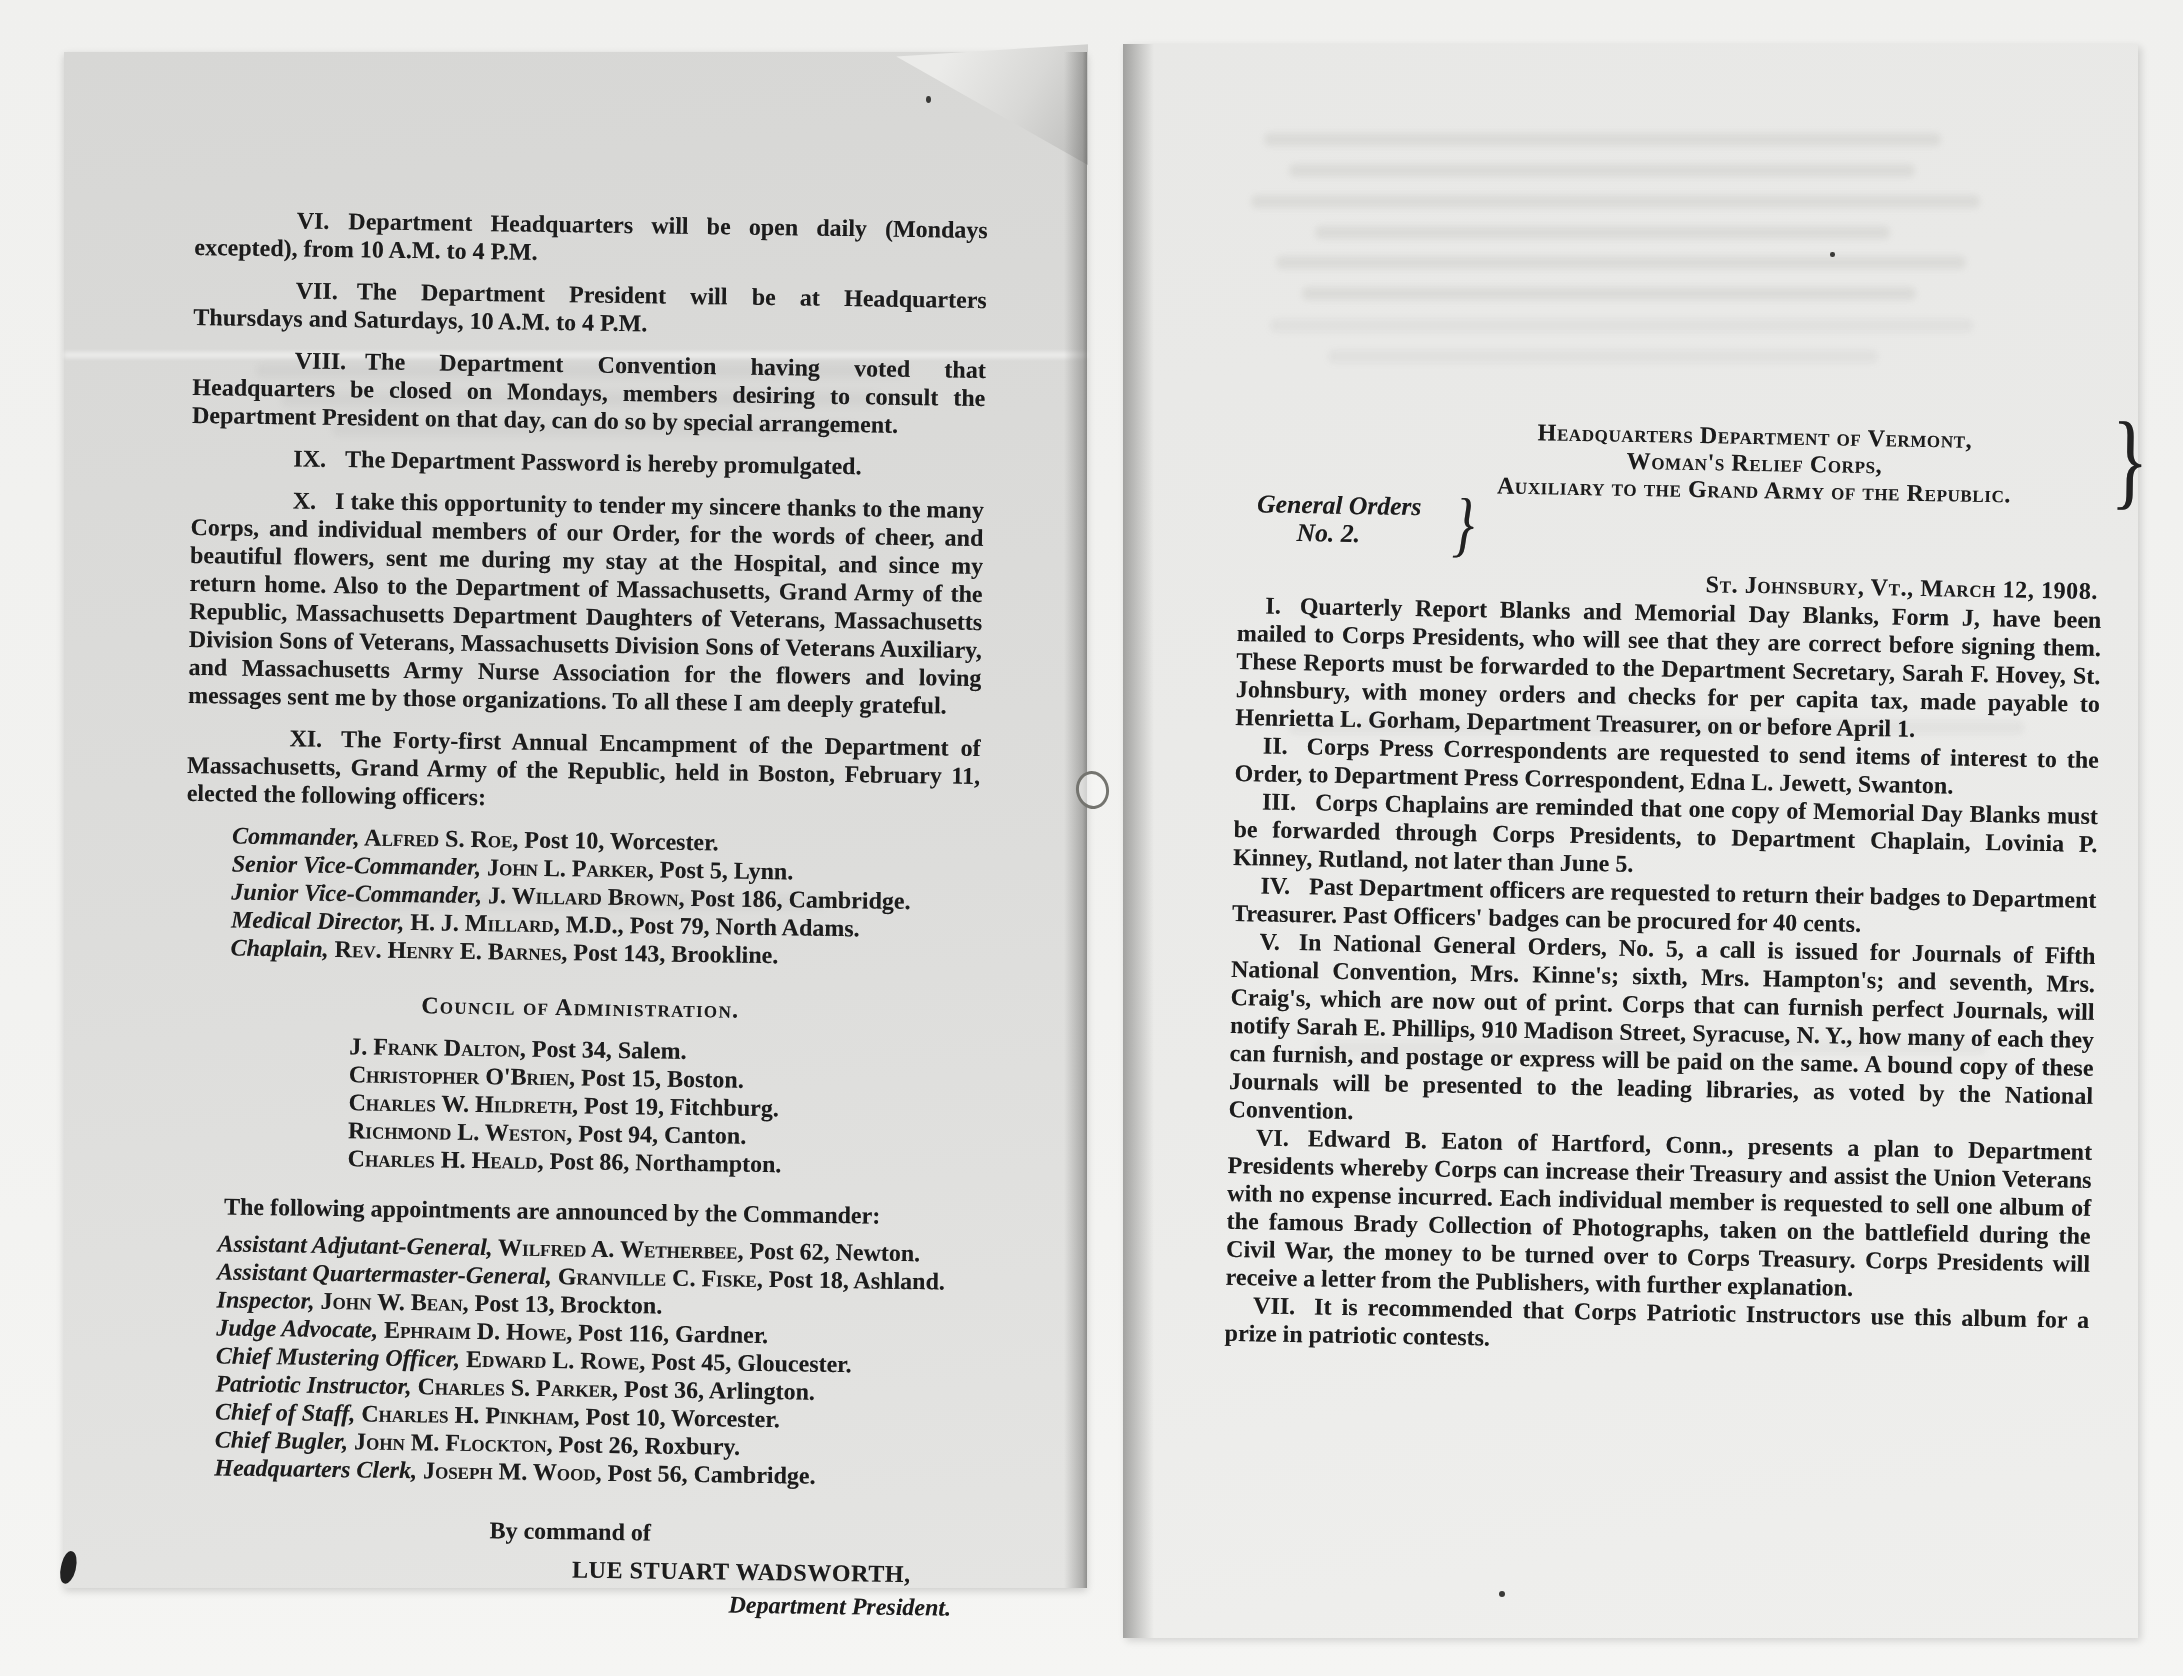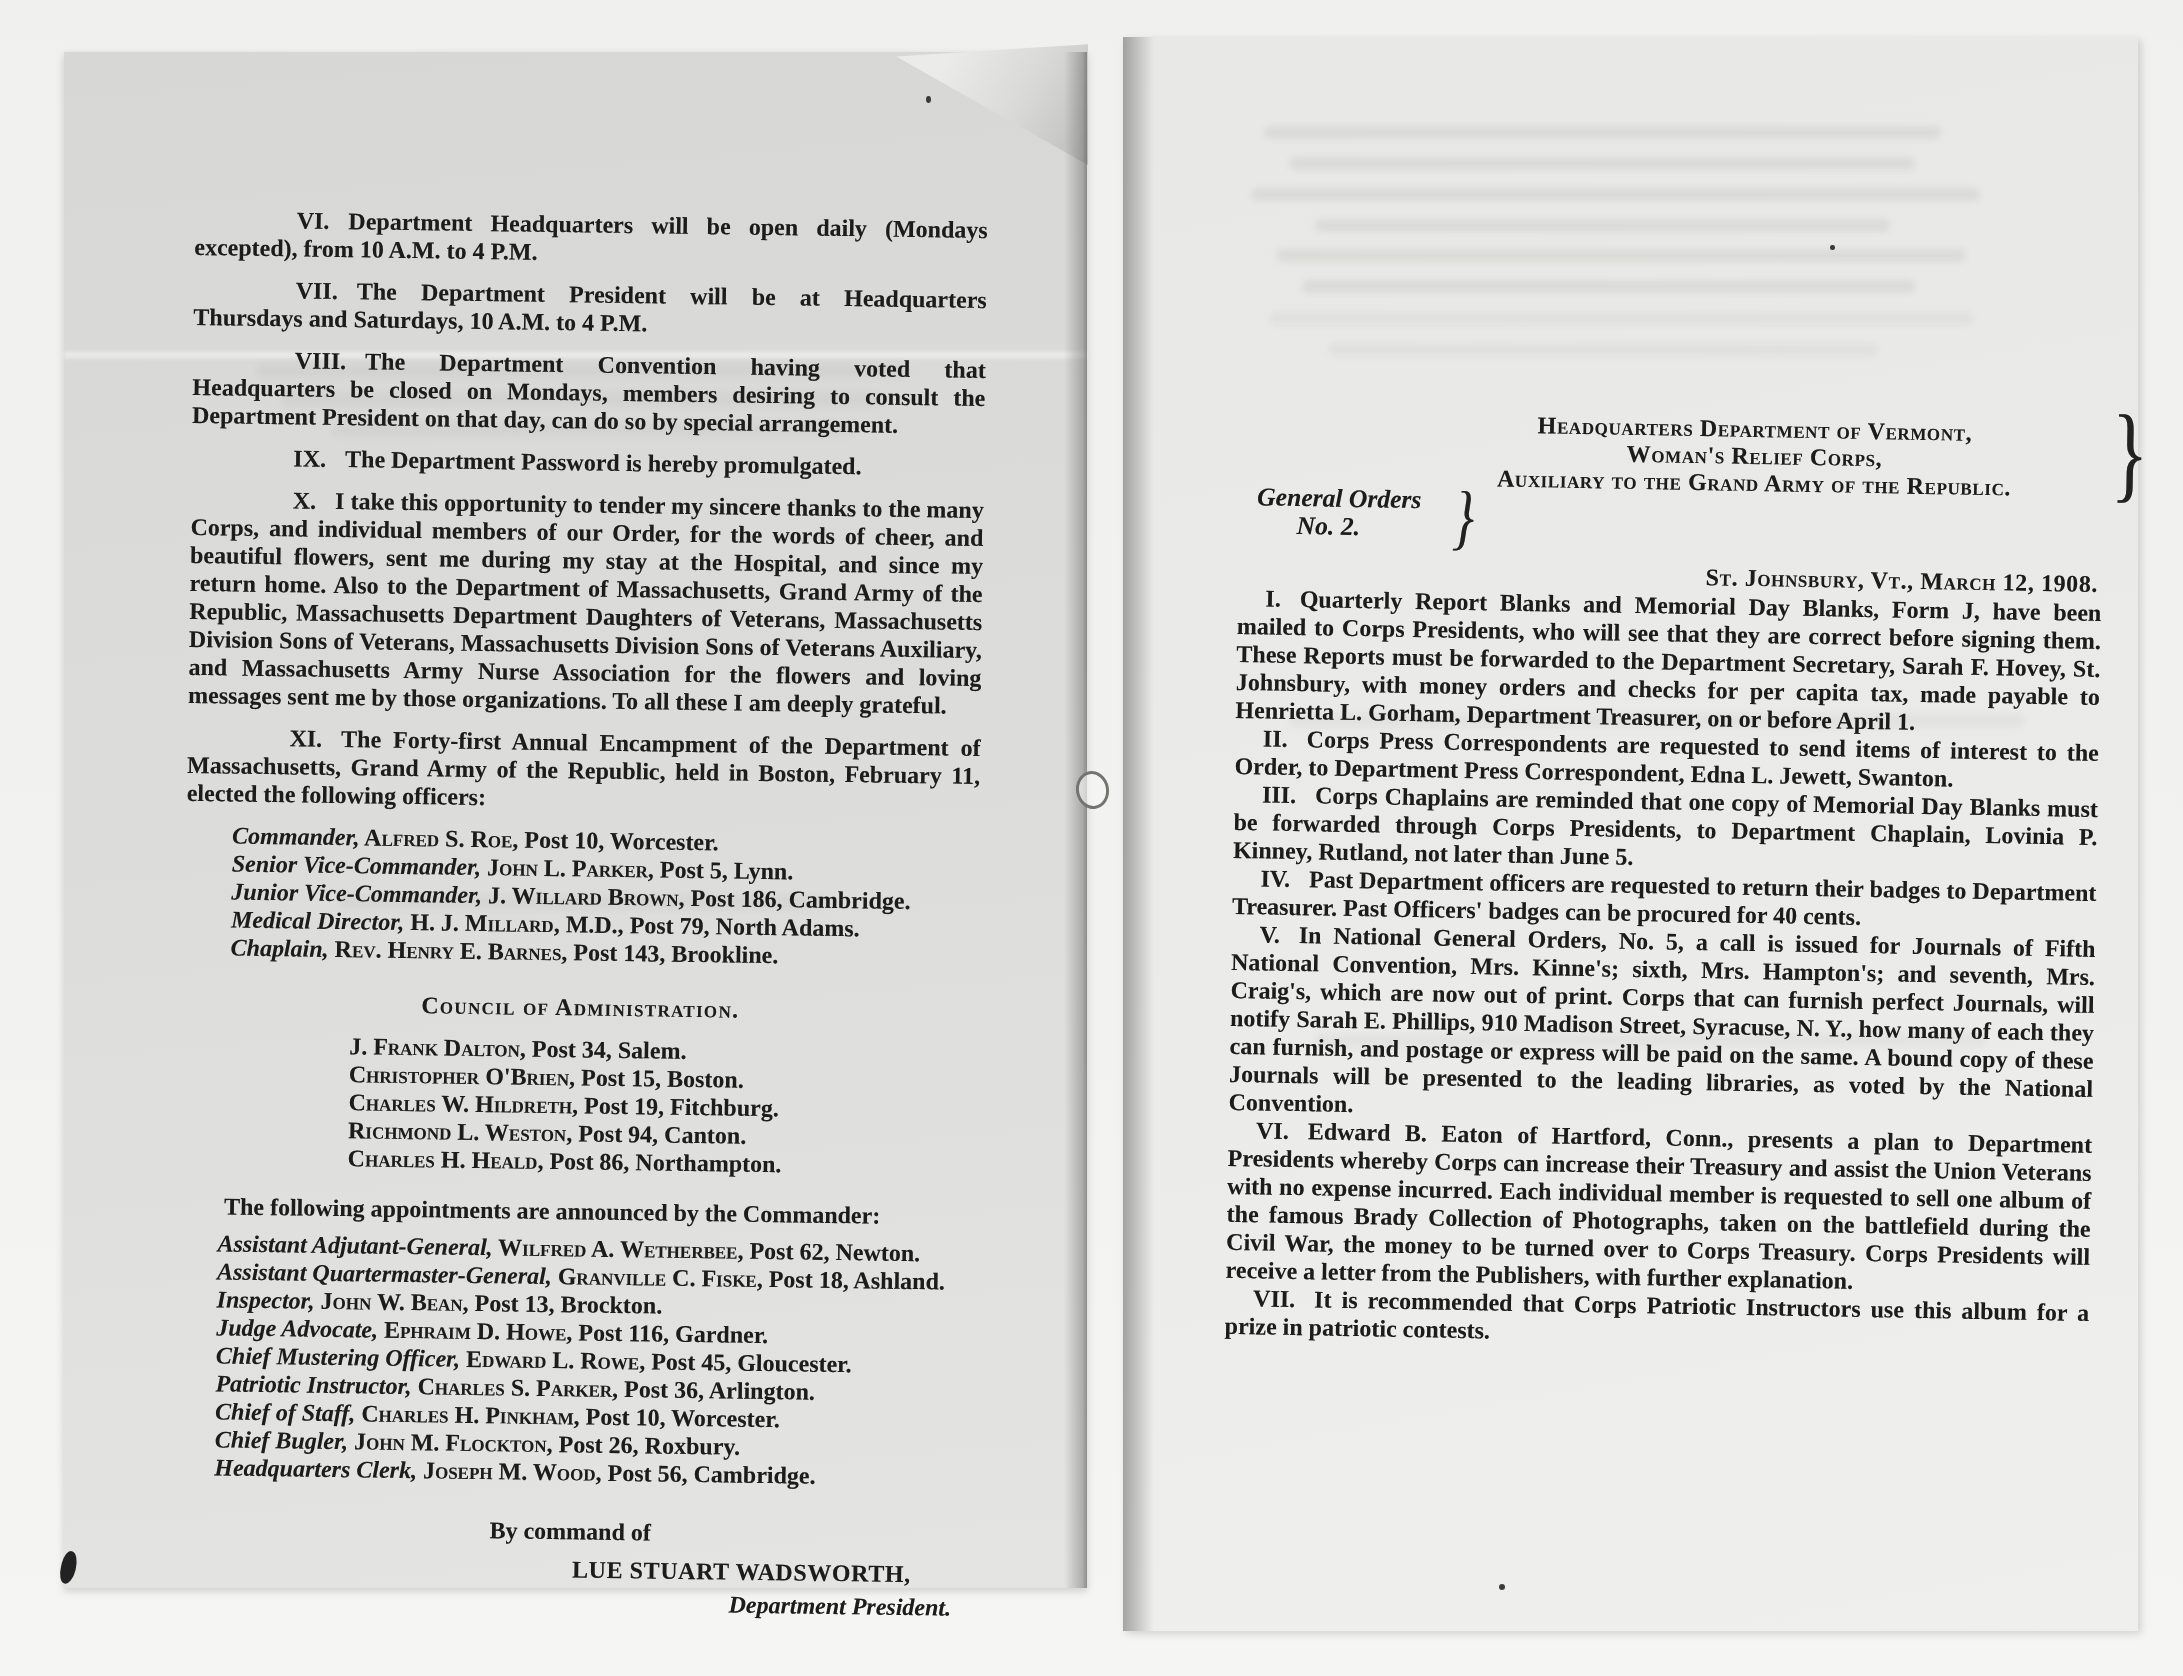--- a/index.html
+++ b/index.html
@@ -3,21 +3,21 @@
 <meta charset="utf-8">
 <style>
   html,body{margin:0;padding:0;}
   .stage{position:relative;width:2183px;height:1676px;overflow:hidden;
     background:linear-gradient(180deg,#f0f0ee 0%,#f2f2f0 60%,#f5f5f3 100%);
     font-family:Liberation Serif, serif;color:#1c1c1c;}
   .page{position:absolute;}
   .page-left{left:64px;top:52px;width:1023px;height:1536px;
     background:linear-gradient(175deg,#d7d7d5 0%,#dddddb 55%,#e4e4e2 100%);
     box-shadow:0 3.2px 7.7px rgba(0,0,0,.16);}
-  .page-right{left:1123px;top:37px;width:1015px;height:1594px;
+  .page-right{left:1123px;top:44px;width:1015px;height:1594px;
     background:linear-gradient(170deg,#e8e8e6 0%,#ebebe9 60%,#efefed 100%);
     box-shadow:2.6px 3.2px 7.7px rgba(0,0,0,.14);}
   .pl-edge{position:absolute;top:0;right:0;width:23px;height:100%;
     background:linear-gradient(90deg,rgba(110,110,108,0),rgba(110,110,108,.45) 80%,rgba(80,80,78,.58));}
   .pr-edge{position:absolute;top:0;left:0;width:31px;height:100%;
     background:linear-gradient(90deg,rgba(95,95,93,.52),rgba(95,95,93,0));}
   .fold{position:absolute;top:-7.7px;right:-1.3px;width:192px;height:121px;
     background:linear-gradient(300deg,#bcbcba 0%,#d8d8d6 38%,#ebebe9 78%);
     clip-path:polygon(0 10%,100% 0,100% 100%);}
   .crease{position:absolute;left:0;top:300px;width:100%;height:5.8px;

